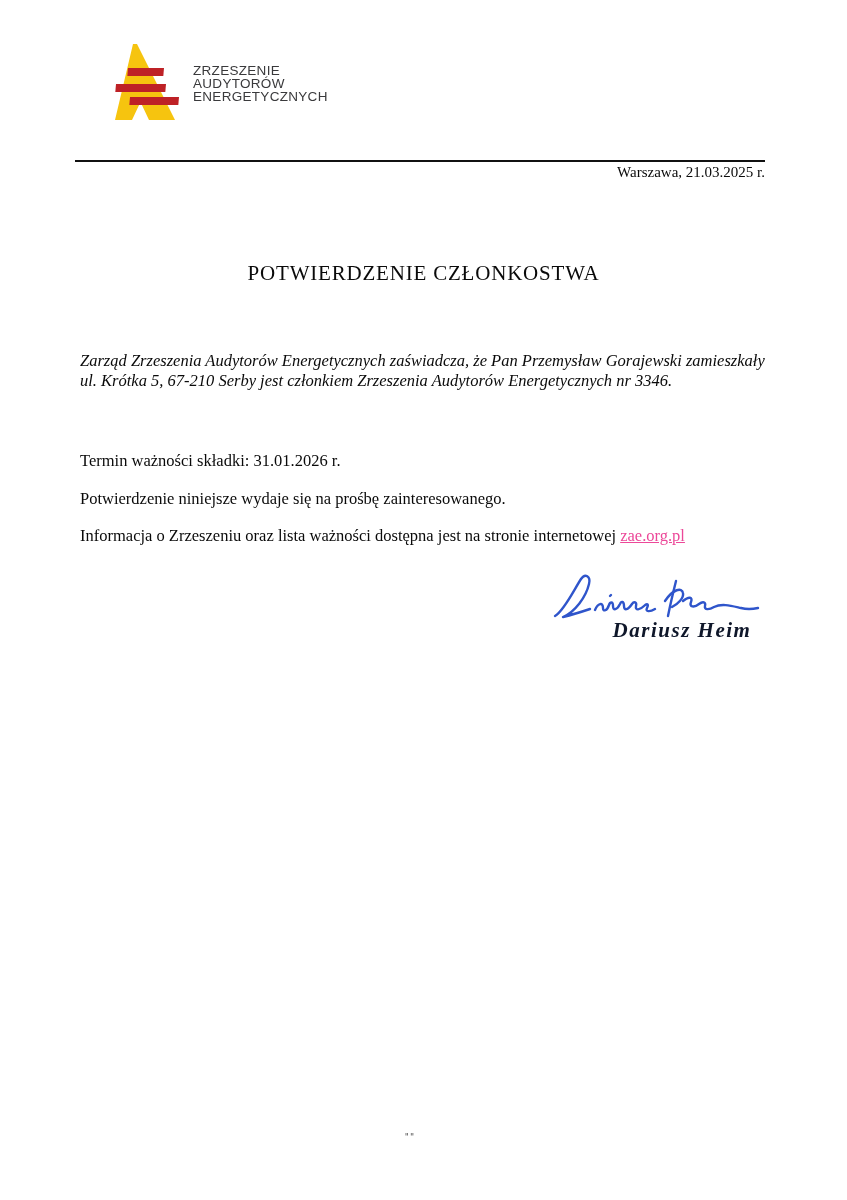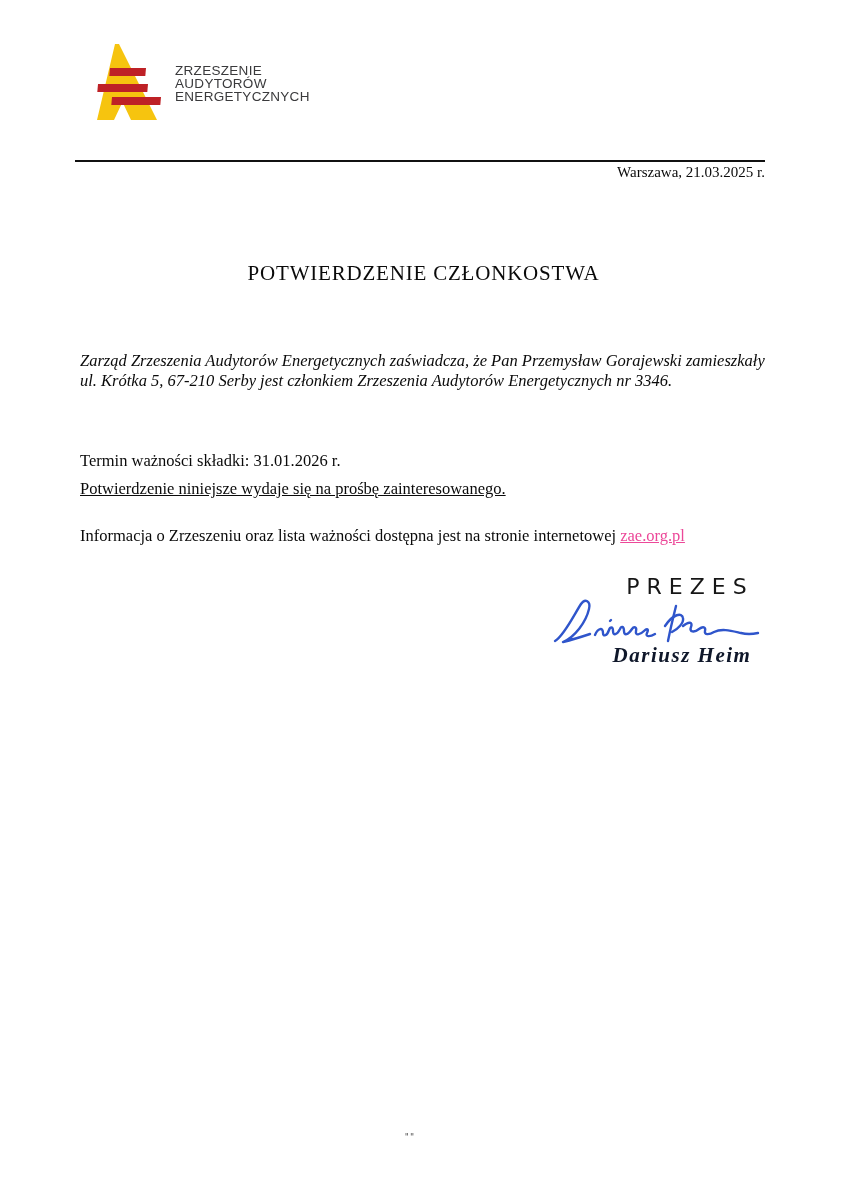--- a/index.html
+++ b/index.html
@@ -9,21 +9,21 @@
     width: 847px;
     height: 1200px;
     margin: 0 auto;
     background: #ffffff;
     font-family: "Liberation Serif", serif;
     color: #0a0a0a;
     overflow: hidden;
   }
 
   
-  .logo { position: absolute; left: 88px; top: 42px; display: flex; }
+  .logo { position: absolute; left: 106px; top: 42px; display: flex; }
   .logo-mark { width: 78px; height: 80px; }
   .logo-text {
     margin-left: 9px;
     margin-top: 22px;
     font-family: "Liberation Sans", sans-serif;
     font-size: 13.5px;
     line-height: 13px;
     letter-spacing: 0.3px;
     color: #3a3a3c;
     font-weight: 400;
@@ -58,21 +58,21 @@
   
   .body-text {
     position: absolute;
     left: 80px;
     width: 692px;
     font-size: 16.5px;
     line-height: 19.6px;
   }
   .p-main      { top: 351px; font-style: italic; }
   .p-validity  { top: 451px; }
-  .p-request   { top: 479px; text-decoration: underline; }
+  .p-request   { top: 489px; }
   .p-info      { top: 526px; }
   .p-info a {
     color: #ec4899;
     cursor: pointer;
   }
 
   
   .sig-block { position: absolute; left: 550px; top: 574px; width: 220px; }
   .sig-role {
     font-family: "DejaVu Sans", sans-serif;
@@ -135,21 +135,20 @@
 
   <p class="body-text p-main">Zarząd Zrzeszenia Audytorów Energetycznych zaświadcza, że Pan Przemysław Gorajewski zamieszkały ul. Krótka 5, 67-210 Serby jest członkiem Zrzeszenia Audytorów Energetycznych nr 3346.</p>
 
   <p class="body-text p-validity">Termin ważności składki: 31.01.2026 r.</p>
 
   <p class="body-text p-request">Potwierdzenie niniejsze wydaje się na prośbę zainteresowanego.</p>
 
   <p class="body-text p-info"><span>Informacja o Zrzeszeniu oraz lista ważności dostępna jest na stronie internetowej </span><a href="#">zae.org.pl</a></p>
 
   <div class="sig-block">
-    <div class="sig-role">PREZES</div>
     <svg class="sig-scrawl" viewBox="0 0 212 52" xmlns="http://www.w3.org/2000/svg" aria-hidden="true">
       <g fill="none" stroke="#2F55CB" stroke-width="2.4" stroke-linecap="round" stroke-linejoin="round">
         <path d="M5,44 C14,39 25,16 31,7 C35,1 41,4 39,12 C36,25 25,40 13,45 C21,43 31,40 40,37"></path>
         <path d="M45,38 C48,31 53,30 53,36 C53,40 57,39 59,33 C60,30 63,29 63,34 C63,39 67,38 70,32 C71,29 74,29 74,34 C74,39 78,38 82,32 C84,29 87,30 86,34 C85,39 90,38 94,34 C97,31 99,32 97,36 C95,40 100,40 105,37"></path>
         <path d="M60,24 l1,-1"></path>
         <path d="M126,9 C123,21 120,34 118,44"></path>
         <path d="M115,29 C123,17 132,15 133,21 C134,26 128,32 122,35"></path>
         <path d="M133,29 C139,24 143,25 141,30 C139,35 144,36 149,32 C153,29 156,30 155,34 C154,38 159,38 164,35 C172,31 182,34 191,36 C197,37.5 203,37 208,36"></path>
       </g>
     </svg>

